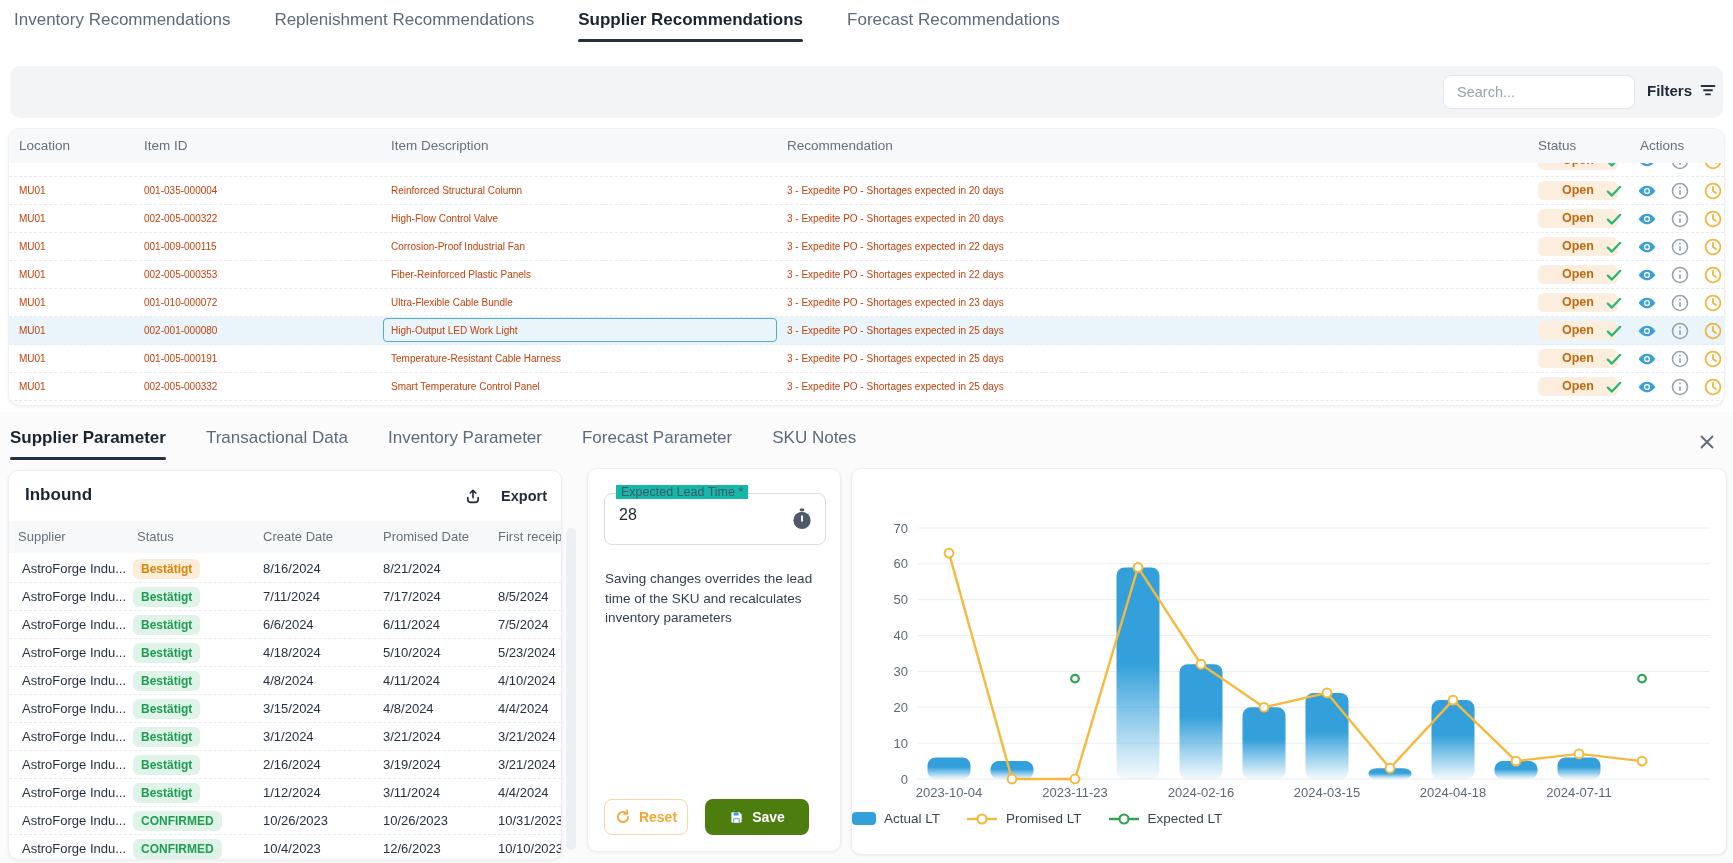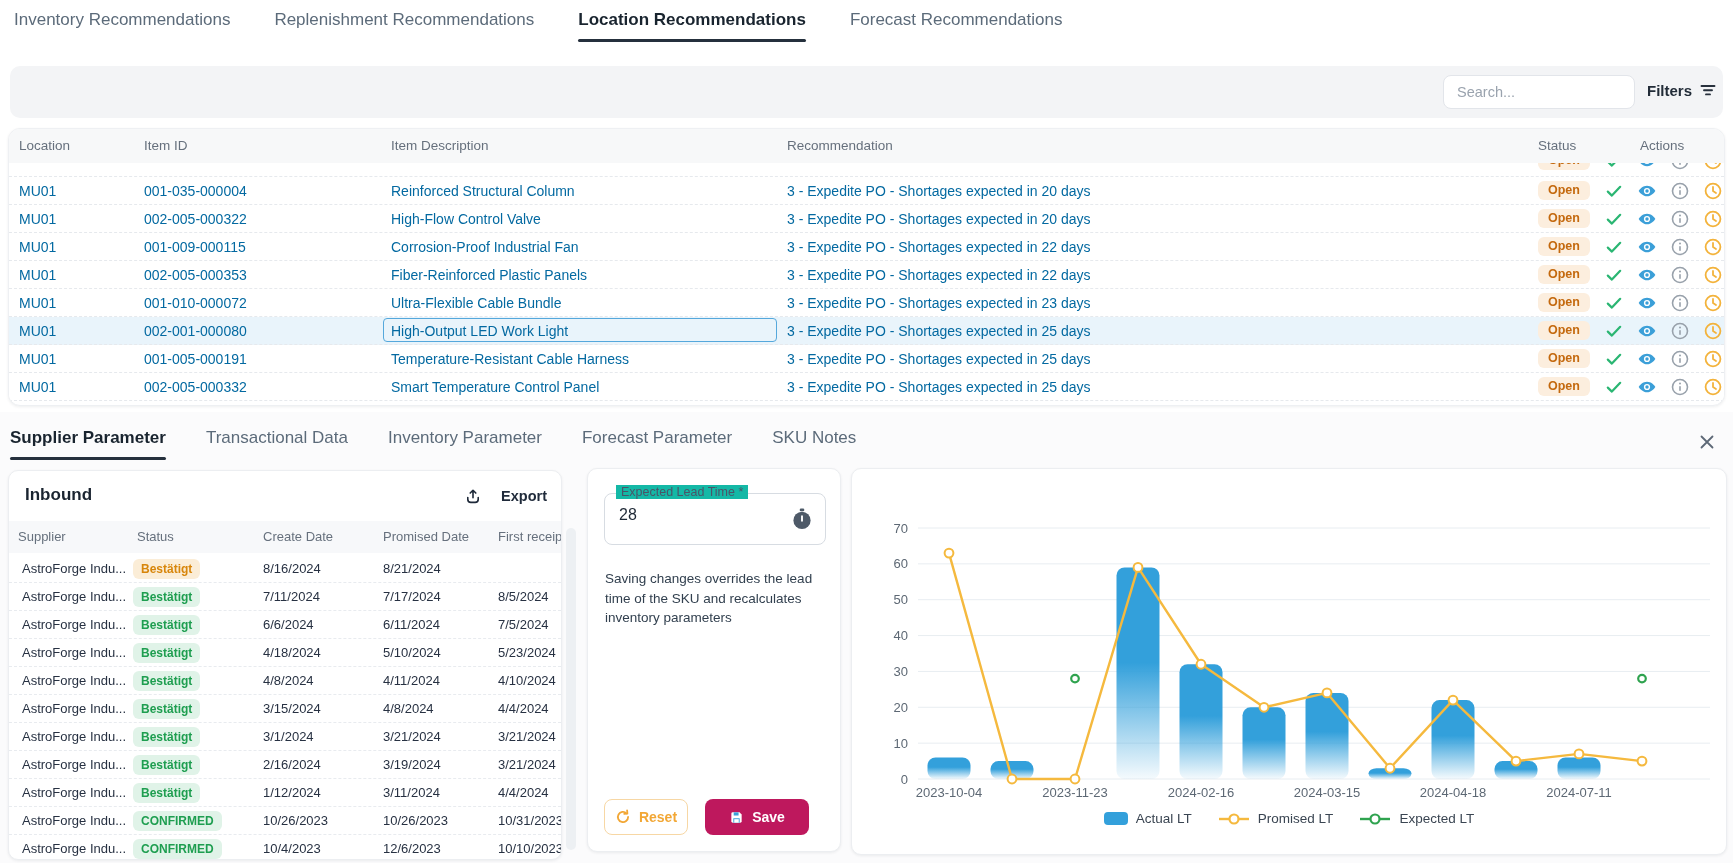--- a/index.html
+++ b/index.html
@@ -20,25 +20,25 @@
   .filters { position:absolute; left:1637px; top:15px; display:flex; align-items:center; gap:7px; cursor:pointer; }
   .filters span { font-size:15px; font-weight:bold; color:#222C38; }
 
   
   .main-card { position:absolute; left:8px; top:128px; width:1717px; height:278px; background:#fff; border:1px solid #EEF0F3; border-radius:12px; box-shadow:0 1px 3px rgba(16,24,40,.07); overflow:hidden; }
   .thead { position:relative; height:34px; background:#F7F8F9; }
   .thead span { position:absolute; top:0; line-height:34px; font-size:13.5px; color:#66707D; white-space:nowrap; }
   .h-loc,.c-loc { left:10px; } .h-id,.c-id { left:135px; } .h-desc { left:382px; } .h-rec,.c-rec { left:778px; }
   .h-status { left:1529px; } .h-actions { left:1631px; }
   .trow { position:relative; height:28px; border-bottom:1px dashed #E6E9ED; background:#fff; }
-  .trow span.cell { position:absolute; top:0; line-height:28px; font-size:14px; color:#0369a1; white-space:nowrap; }
+  .trow span.cell { position:absolute; top:0; line-height:28px; font-size:10px; color:#c2410c; white-space:nowrap; }
   .c-desc { left:382px; }
   .trow.selected { background:#E9F4FB; }
   .desc-sel-box { position:absolute; left:374px; top:1px; width:394px; height:24px; border:1.5px solid #55A8DC; border-radius:4px; }
-  .badge-open { position:absolute; left:1529px; top:4px; padding:1px 10px; background:#FCEEDE; color:#C4690E; font-size:12.5px; font-weight:bold; border-radius:6px; line-height:17px; }
+  .badge-open { position:absolute; left:1529px; top:4px; padding:1px 24px; background:#FCEEDE; color:#C4690E; font-size:12.5px; font-weight:bold; border-radius:6px; line-height:17px; }
   .actions { position:absolute; left:1595px; top:4px; display:flex; gap:13px; }
   .actions svg { width:20px; height:20px; cursor:pointer; }
   .partial-row { height:14px; overflow:hidden; border-bottom:1px dashed #E6E9ED; position:relative; }
   .partial-row .trow { position:relative; top:-16px; border-bottom:none; }
 
   
   .bottom-bg { position:absolute; left:0; top:412px; width:100%; height:451px; background:#FBFBFC; }
   .detail-tabs { position:absolute; left:10px; top:428px; display:flex; gap:40px; }
   .close-x { position:absolute; left:1697px; top:432px; width:20px; height:20px; cursor:pointer; }
 
@@ -62,38 +62,38 @@
 
   
   .lead-card { left:587px; top:468px; width:254px; height:384px; }
   .fieldset { position:absolute; left:16px; top:24px; width:222px; height:52px; border:1px solid #D7DCE2; border-radius:8px; background:#fff; }
   .flabel { position:absolute; top:-9px; left:11px; background:#14b8a6; padding:0 5px; font-size:12.5px; color:#4A5568; }
   .lt-input { position:absolute; left:14px; top:12px; width:150px; border:none; outline:none; font-size:16px; color:#1E2835; font-family:"Liberation Sans", sans-serif; background:transparent; }
   .timer-icon { position:absolute; right:11px; top:13px; width:24px; height:24px; }
   .help { position:absolute; left:17px; top:100px; width:224px; font-size:13.5px; line-height:1.45; color:#32404F; }
   .btn-row { position:absolute; left:16px; top:330px; display:flex; gap:17px; }
   .reset-btn { width:84px; height:36px; background:#fff; border:1px solid #F7D7A4; border-radius:8px; color:#F2A735; font-size:14px; font-weight:bold; display:flex; align-items:center; justify-content:center; gap:8px; cursor:pointer; font-family:"Liberation Sans", sans-serif; }
-  .save-btn { width:104px; height:36px; background:#be185d; border:none; border-radius:8px; color:#fff; font-size:14px; font-weight:bold; display:flex; align-items:center; justify-content:center; gap:8px; cursor:pointer; font-family:"Liberation Sans", sans-serif; }
+  .save-btn { width:104px; height:36px; background:#4d7c0f; border:none; border-radius:8px; color:#fff; font-size:14px; font-weight:bold; display:flex; align-items:center; justify-content:center; gap:8px; cursor:pointer; font-family:"Liberation Sans", sans-serif; }
 
   
   .chart-card { left:851px; top:468px; width:876px; height:387px; }
-  .legend { position:absolute; left:0; top:342px; width:100%; display:flex; justify-content:center; align-items:center; gap:26px; }
+  .legend { position:absolute; left:0; top:342px; width:100%; display:flex; align-items:center; gap:26px; }
   .lg-item { display:flex; align-items:center; gap:8px; cursor:pointer; }
   .lg-item span { font-size:13.5px; color:#3A4552; }
   .lg-swatch { width:24px; height:13px; border-radius:4px; }
 </style>
 </head>
 <body>
 
 <div class="screen">
 
   <div class="top-tabs" id="top-tabs">
       <div class="tab"><span>Inventory Recommendations</span></div>
       <div class="tab"><span>Replenishment Recommendations</span></div>
-      <div class="tab active"><span>Location Recommendations</span><div class="tab-underline"></div></div>
+      <div class="tab active"><span>Supplier Recommendations</span><div class="tab-underline"></div></div>
       <div class="tab"><span>Forecast Recommendations</span></div>
     </div>
 
   <div class="toolbar">
     <input class="search-input" placeholder="Search..." style="">
     <div class="filters">
       <span>Filters</span>
       <svg width="18" height="18" viewBox="0 0 18 18">
           <path d="M2.5 5h13M5 9.2h8M7 13.4h4" fill="none" stroke="#28313D" stroke-width="1.9" stroke-linecap="round"></path>
         </svg>

